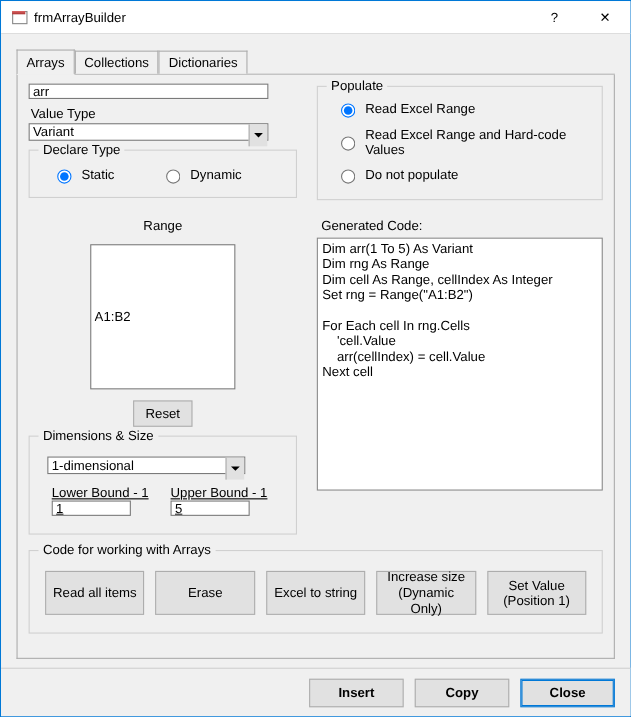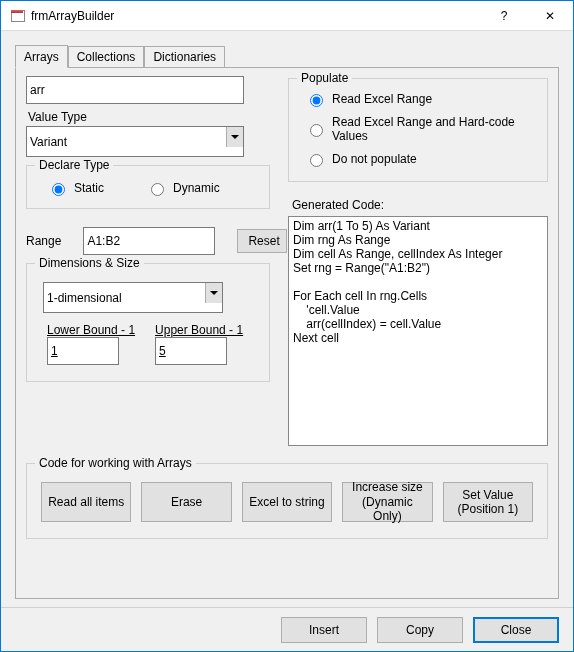--- a/index.html
+++ b/index.html
@@ -112,21 +112,21 @@
   .rightcol { flex: 1; }
 
   .lbl { display: block; margin: 6px 0 2px 2px; }
 
   input[type=text], select, textarea {
     font: inherit;
     border: 1px solid #7a7a7a;
     background: #fff;
     padding: 2px 3px;
   }
-  input[type=text] { height: 28px; }
+  input[type=text] { height: 14px; }
   textarea { resize: none; overflow: auto; }
   .w214 { width: 218px; }
 
   .groupbox {
     border: 1px solid #d0d0d0;
     padding: 8px 10px 10px 10px;
     margin-top: 8px;
     position: relative;
   }
   .groupbox > .legend {
@@ -141,22 +141,23 @@
     display: flex;
     gap: 14px;
     padding: 6px 4px 2px 10px;
   }
   .radio-item { display: flex; align-items: center; gap: 6px; }
   .radio-col { display: flex; flex-direction: column; gap: 8px; padding: 4px 0 4px 6px; }
 
   .range-row {
     display: flex;
     align-items: center;
-    gap: 22px;
+    gap: 10px;
     margin-top: 18px;
+    flex-direction: column;
   }
   .range-row input { flex: 0 0 132px; width: 132px; }
   .btn {
     font: inherit;
     background: #e1e1e1;
     border: 1px solid #adadad;
     padding: 3px 10px;
     min-width: 50px;
     height: 24px;
     cursor: default;
@@ -209,30 +210,30 @@
   .footer {
     height: 44px;
     border-top: 1px solid #d0d0d0;
     background: #f0f0f0;
     display: flex;
     align-items: center;
     justify-content: flex-end;
     gap: 10px;
     padding: 0 14px;
   }
-  .footer .btn { width: 86px; height: 26px; }
+  .footer .btn { width: 86px; height: 26px; font-weight: bold; }
   .footer .btn.primary { border: 1px solid #0078d7; box-shadow: inset 0 0 0 1px #0078d7; }
 
   .combo {
     position: relative;
     display: inline-block;
   }
   .combo input {
     width: 100%;
-    height: 31px;
+    height: 16px;
     padding-right: 18px;
     background: #fff;
     border: 1px solid #7a7a7a;
   }
   .combo .arrow {
     position: absolute;
     right: 1px; top: 1px;
     width: 17px; height: 20px;
     background: #e1e1e1;
     border-left: 1px solid #adadad;

